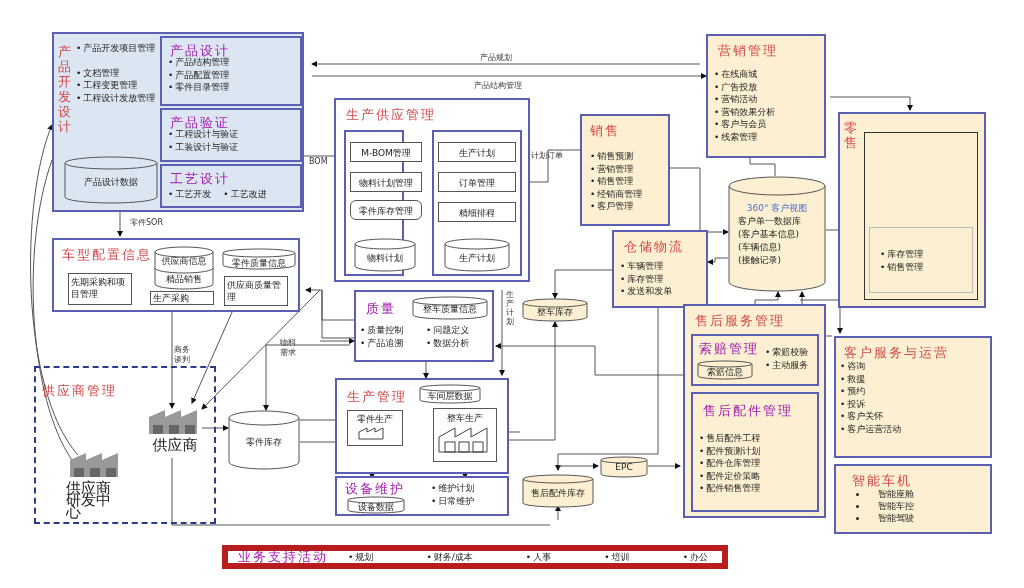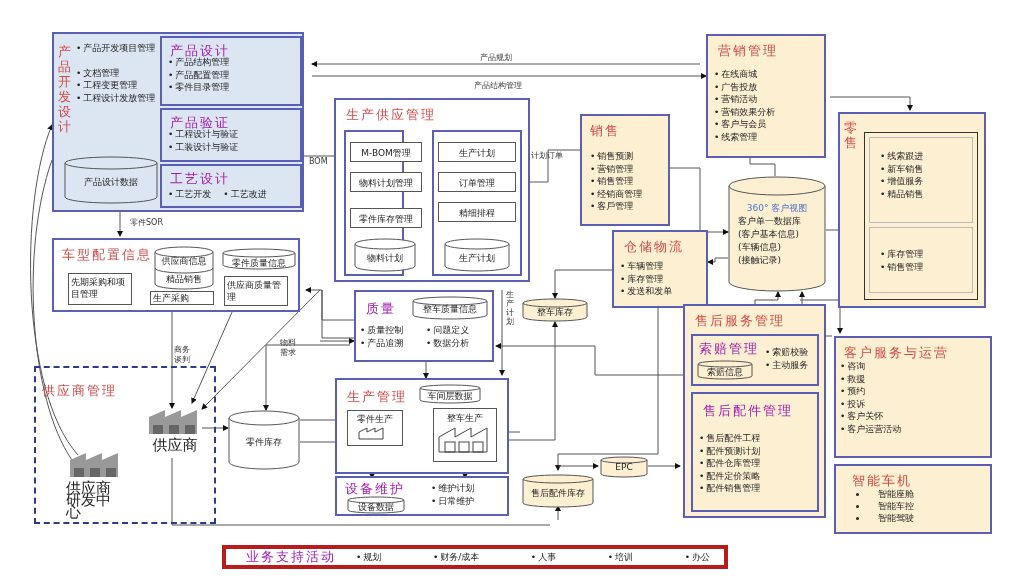--- a/index.html
+++ b/index.html
@@ -171,21 +171,21 @@
     <span style="top:9px;">零件质量信息</span>
   </div>
   <div class="abs cell" style="left:170px;top:36px;width:64px;height:30px;text-align:left;line-height:12px;padding:2px;white-space:normal;">供应商质量管理</div>
 </div>
 
 <div class="abs box white" style="left:334px;top:98px;width:196px;height:184px;">
   <div class="abs title-red" style="left:10px;top:6px;">生产供应管理</div>
   <div class="abs box" style="left:8px;top:30px;width:60px;height:146px;">
     <div class="abs cell" style="left:4px;top:10px;width:72px;height:20px;line-height:20px;">M-BOM管理</div>
     <div class="abs cell" style="left:4px;top:40px;width:72px;height:20px;line-height:20px;">物料计划管理</div>
-    <div class="abs cell" style="left:4px;top:76px;width:72px;height:20px;line-height:20px;">零件库存管理</div>
+    <div class="abs cell" style="left:4px;top:68px;width:72px;height:20px;line-height:20px;border-radius:6px;">零件库存管理</div>
     <div class="cyl" style="left:8px;top:106px;width:62px;height:34px;">
       <svg width="62" height="34">
           <path d="M1,6 v22 a30,5 0 0 0 60,0 v-22" fill="#fff" stroke="#555"></path>
           <ellipse cx="31" cy="6" rx="30" ry="5" fill="#fff" stroke="#555"></ellipse>
         </svg>
       <span style="top:14px;">物料计划</span>
     </div>
   </div>
   <div class="abs box" style="left:96px;top:30px;width:90px;height:146px;">
     <div class="abs cell" style="left:4px;top:10px;width:78px;height:20px;line-height:20px;">生产计划</div>
@@ -353,28 +353,20 @@
   <span style="top:26px;color:#4a72c8;font-size:9px;">360° 客户视图</span>
   <span style="top:39px;text-align:left;left:10px;">客户单一数据库</span>
   <span style="top:52px;text-align:left;left:10px;">(客户基本信息)</span>
   <span style="top:65px;text-align:left;left:10px;">(车辆信息)</span>
   <span style="top:78px;text-align:left;left:10px;">(接触记录)</span>
 </div>
 
 <div class="abs box cream" style="left:838px;top:112px;width:148px;height:196px;">
   <div class="abs title-red" style="left:4px;top:6px;width:14px;white-space:normal;line-height:15px;letter-spacing:0;">零售</div>
   <div class="abs" style="left:24px;top:18px;width:114px;height:168px;border:1px solid #333;">
-    <div class="abs" style="left:4px;top:4px;width:104px;height:86px;border:1px solid #bbb;">
-      <ul class="bl abs" style="left:10px;top:12px;">
-        <li>线索跟进</li>
-        <li>新车销售</li>
-        <li>增值服务</li>
-        <li>精品销售</li>
-      </ul>
-    </div>
     <div class="abs" style="left:4px;top:94px;width:104px;height:66px;border:1px solid #bbb;">
       <ul class="bl abs" style="left:10px;top:20px;">
         <li>库存管理</li>
         <li>销售管理</li>
       </ul>
     </div>
   </div>
 </div>
 
 <div class="abs box cream" style="left:683px;top:304px;width:143px;height:214px;">
@@ -419,21 +411,21 @@
 
 <div class="abs box cream" style="left:834px;top:464px;width:158px;height:70px;">
   <div class="abs title-red" style="left:16px;top:6px;">智能车机</div>
   <ul class="abs" style="left:18px;top:22px;margin:0;padding:0 0 0 14px;font-size:9px;line-height:12px;list-style:disc;">
     <li style="padding-left:10px;">智能座舱</li>
     <li style="padding-left:10px;">智能车控</li>
     <li style="padding-left:10px;">智能驾驶</li>
   </ul>
 </div>
 
-<div class="abs" style="left:222px;top:545px;width:506px;height:24px;border:4px solid #b91c1c;background:#fff;display:flex;align-items:center;padding-left:10px;">
+<div class="abs" style="left:222px;top:545px;width:506px;height:24px;border:6px solid #b91c1c;background:#fff;display:flex;align-items:center;">
   <span class="title-blue" style="margin-left:10px;width:110px;">业务支持活动</span>
   <ul class="bl" style="display:flex;justify-content:space-between;flex:1;margin-right:14px;">
     <li>规划</li>
     <li>财务/成本</li>
     <li>人事</li>
     <li>培训</li>
     <li>办公</li>
   </ul>
 </div>
 

